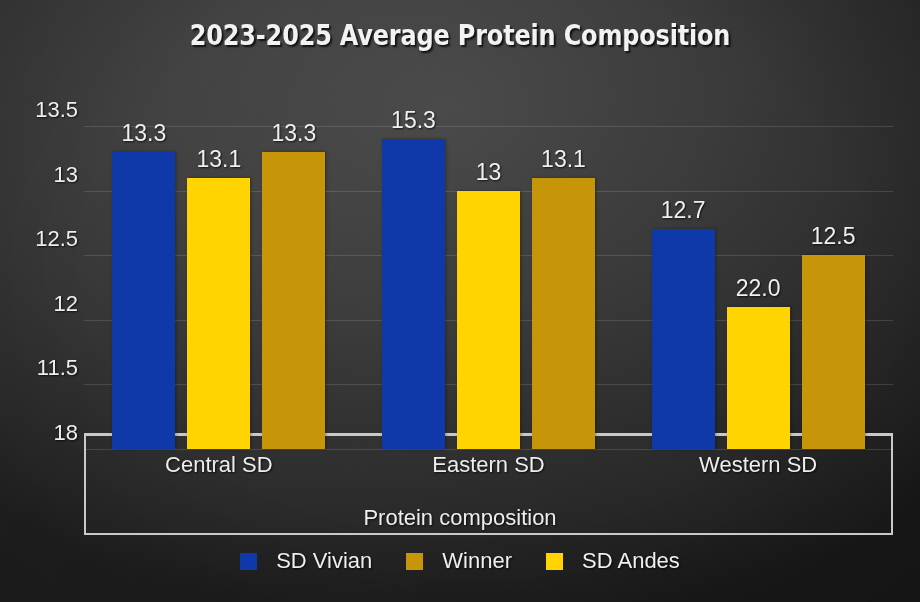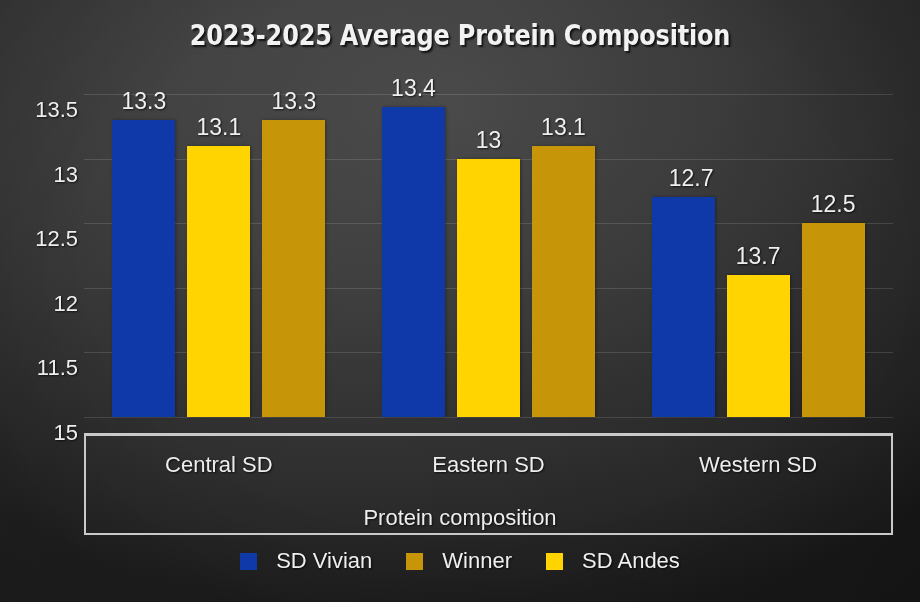--- a/index.html
+++ b/index.html
@@ -46,21 +46,21 @@
     color: #f2f2f2;
     font-family: "DejaVu Sans Condensed", "Liberation Sans Narrow", "Liberation Sans", sans-serif;
     transform: scaleX(0.92);
     text-shadow: 2px 2px 2px rgba(0,0,0,0.75);
     z-index: 5;
   }
 
   .plot {
     position: absolute;
     left: 84px;
-    top: 94px;
+    top: 126px;
     width: 809px;
     height: 323px;
     z-index: 3;
     text-decoration: underline;
   }
 
   .gridlines {
     position: absolute;
     inset: 0;
   }
@@ -183,49 +183,49 @@
 <div id="chart-root">
 
   <div class="title">2023-2025 Average Protein Composition</div>
 
   <div class="yaxis-labels">
       <div class="ytick" style="top: 0px;">13.5</div>
       <div class="ytick" style="top: 64.6px;">13</div>
       <div class="ytick" style="top: 129.2px;">12.5</div>
       <div class="ytick" style="top: 193.8px;">12</div>
       <div class="ytick" style="top: 258.4px;">11.5</div>
-      <div class="ytick" style="top: 323px;">15</div>
+      <div class="ytick" style="top: 323px;">18</div>
     </div>
 
   <div class="plot">
     <div class="gridlines">
         <div class="gridline" style="top: 0px;"></div>
         <div class="gridline" style="top: 64.6px;"></div>
         <div class="gridline" style="top: 129.2px;"></div>
         <div class="gridline" style="top: 193.8px;"></div>
         <div class="gridline" style="top: 258.4px;"></div>
         <div class="gridline" style="top: 323px;"></div>
       </div>
     <div class="bars-layer">
         <div class="bar" style="left: 28.3333px; width: 63px; height: 297.16px; background: rgb(15, 56, 168);"></div>
         <div class="bar-label" style="left: 59.8333px; top: -6.16px;">13.3</div>
         <div class="bar" style="left: 103.333px; width: 63px; height: 271.32px; background: rgb(255, 212, 0);"></div>
         <div class="bar-label" style="left: 134.833px; top: 19.68px;">13.1</div>
         <div class="bar" style="left: 178.333px; width: 63px; height: 297.16px; background: rgb(199, 149, 8);"></div>
         <div class="bar-label" style="left: 209.833px; top: -6.16px;">13.3</div>
         <div class="bar" style="left: 298px; width: 63px; height: 310.08px; background: rgb(15, 56, 168);"></div>
-        <div class="bar-label" style="left: 329.5px; top: -19.08px;">13.4</div>
+        <div class="bar-label" style="left: 329.5px; top: -19.08px;">15.3</div>
         <div class="bar" style="left: 373px; width: 63px; height: 258.4px; background: rgb(255, 212, 0);"></div>
         <div class="bar-label" style="left: 404.5px; top: 32.6px;">13</div>
         <div class="bar" style="left: 448px; width: 63px; height: 271.32px; background: rgb(199, 149, 8);"></div>
         <div class="bar-label" style="left: 479.5px; top: 19.68px;">13.1</div>
         <div class="bar" style="left: 567.667px; width: 63px; height: 219.64px; background: rgb(15, 56, 168);"></div>
-        <div class="bar-label" style="left: 599.167px; top: 71.36px; margin-left: 8px;">12.7</div>
+        <div class="bar-label" style="left: 599.167px; top: 71.36px;">12.7</div>
         <div class="bar" style="left: 642.667px; width: 63px; height: 142.12px; background: rgb(255, 212, 0);"></div>
-        <div class="bar-label" style="left: 674.167px; top: 148.88px;">13.7</div>
+        <div class="bar-label" style="left: 674.167px; top: 148.88px;">22.0</div>
         <div class="bar" style="left: 717.667px; width: 63px; height: 193.8px; background: rgb(199, 149, 8);"></div>
         <div class="bar-label" style="left: 749.167px; top: 97.2px;">12.5</div>
       </div>
   </div>
 
   <div class="axis-box"></div>
 
   <div id="cat-labels">
       <div class="cat-label" style="left: 218.833px;">Central SD</div>
       <div class="cat-label" style="left: 488.5px;">Eastern SD</div>

